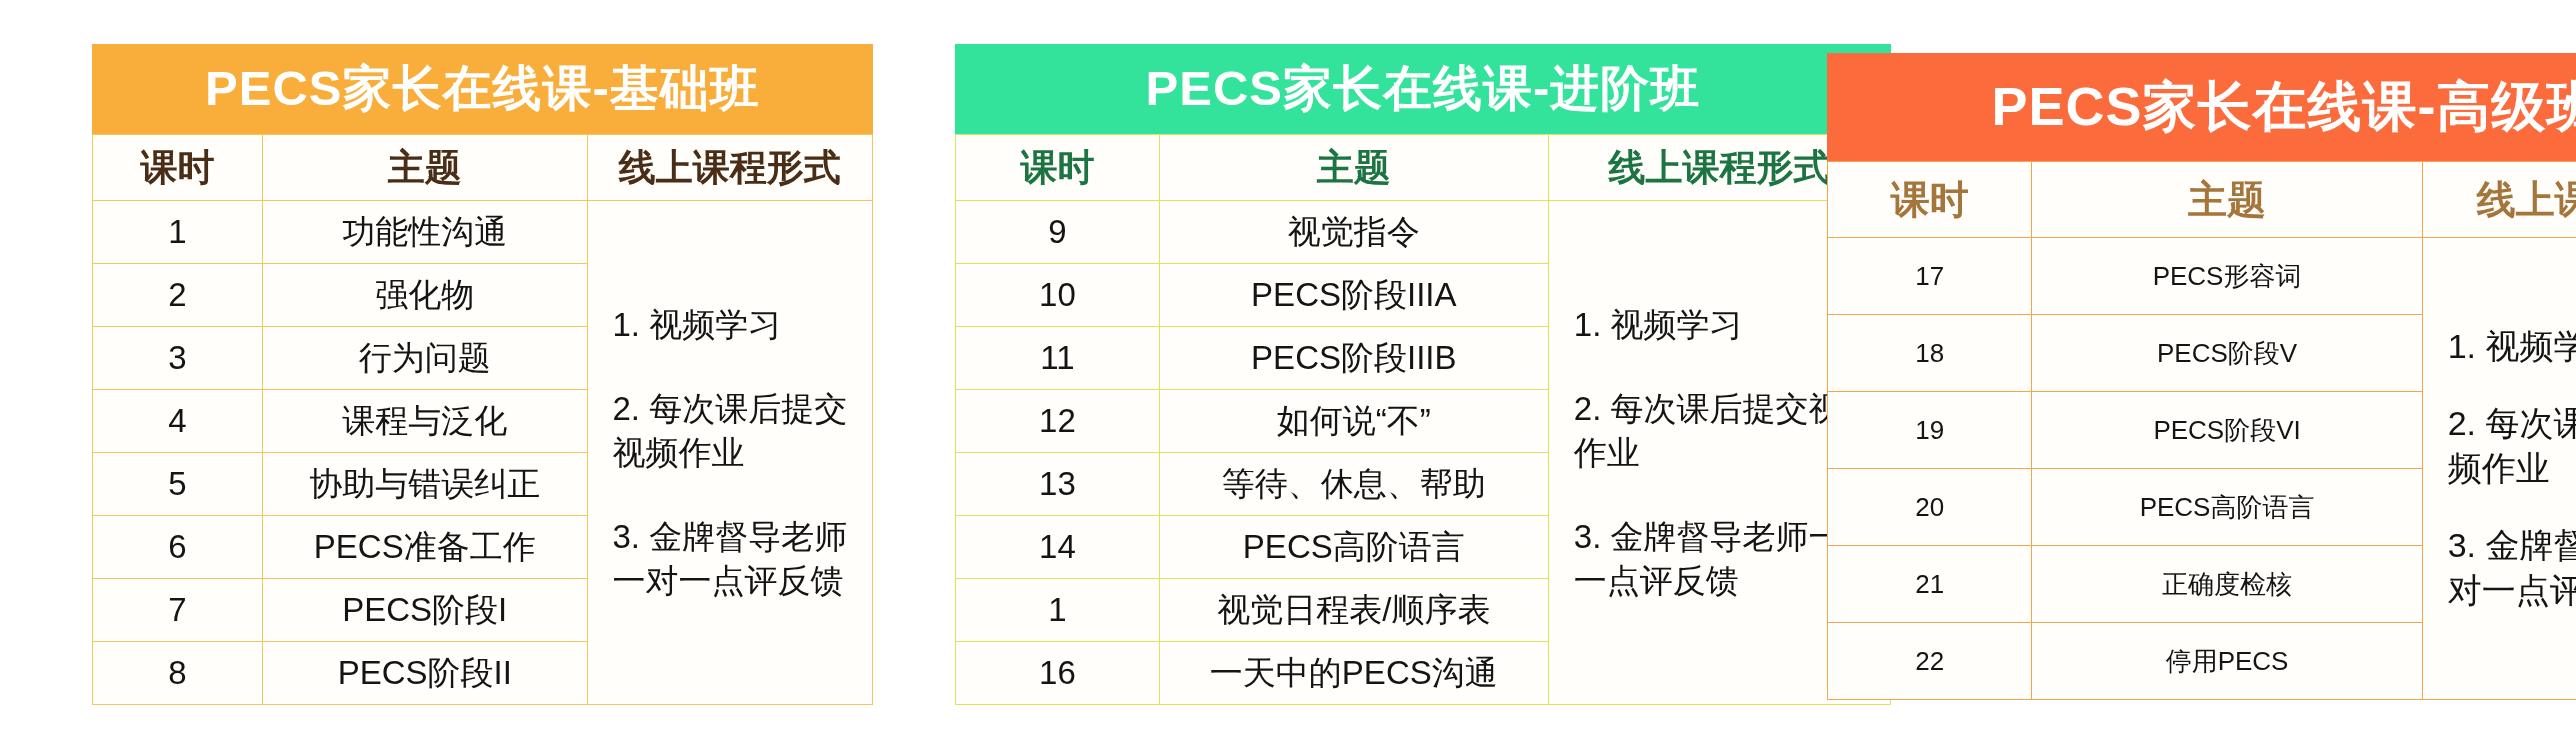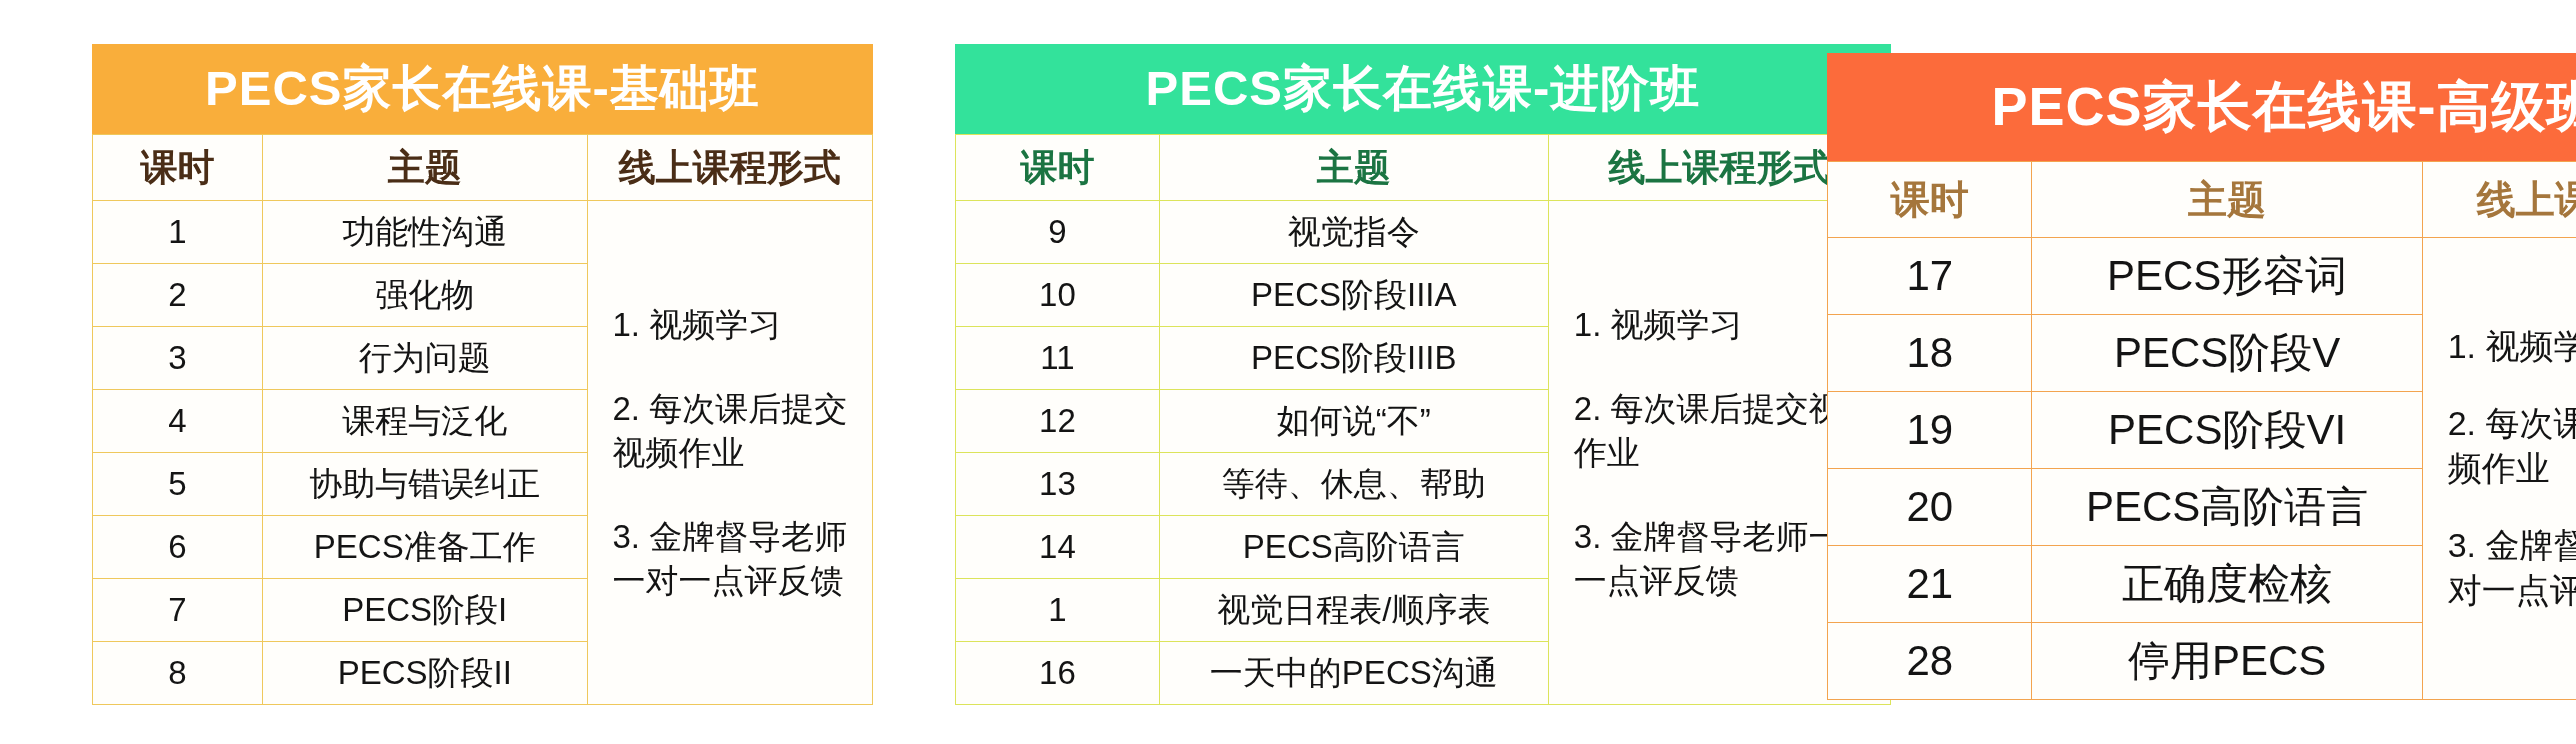--- a/index.html
+++ b/index.html
@@ -52,21 +52,21 @@
   .chrow td { font-weight: bold; }
   .t1 .chrow td { color: #4A2D16; }
   .t2 .chrow td { color: #1B7442; }
   .t3 .chrow td { color: #A5763C; }
   .t1 .chrow, .t2 .chrow { height: 66px; font-size: 37px; }
   .t3 .chrow { height: 76px; font-size: 39px; }
 
   .t1 .brow, .t2 .brow { height: 63px; }
   .t3 .brow { height: 77px; }
   td.no, td.topic { font-size: 33px; }
-  .t3 td.no, .t3 td.topic { font-size: 42px; }
+  .t3 td.no, .t3 td.topic { font-size: 26px; }
 
   td.format {
     text-align: left;
     padding: 10.3px 15.5px 10.3px 25px;
     font-size: 33px;
     line-height: 1.32;
   }
   .t3 td.format { font-size: 34px; }
   .format-item + .format-item { margin-top: 41px; }
   .t3 .format-item + .format-item { margin-top: 32px; }
@@ -217,19 +217,19 @@
     </tr>
     <tr class="brow">
       <td class="no">20</td>
       <td class="topic">PECS高阶语言</td>
     </tr>
     <tr class="brow">
       <td class="no">21</td>
       <td class="topic">正确度检核</td>
     </tr>
     <tr class="brow">
-      <td class="no">28</td>
+      <td class="no">22</td>
       <td class="topic">停用PECS</td>
     </tr>
   </tbody>
     </table>
 </div>
 
 
 </body></html>

